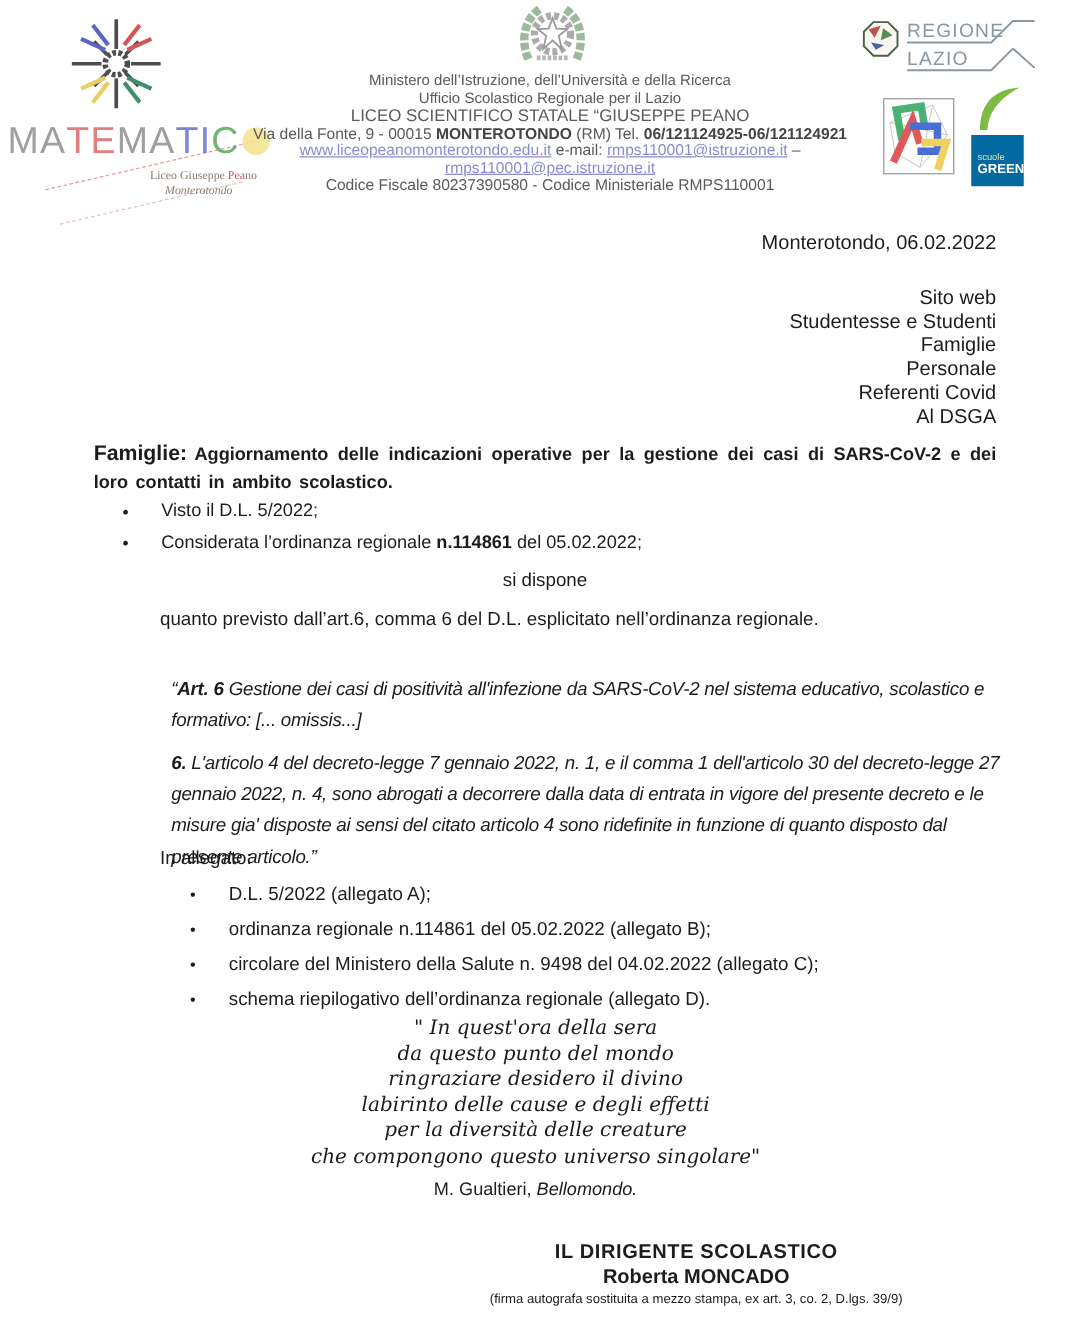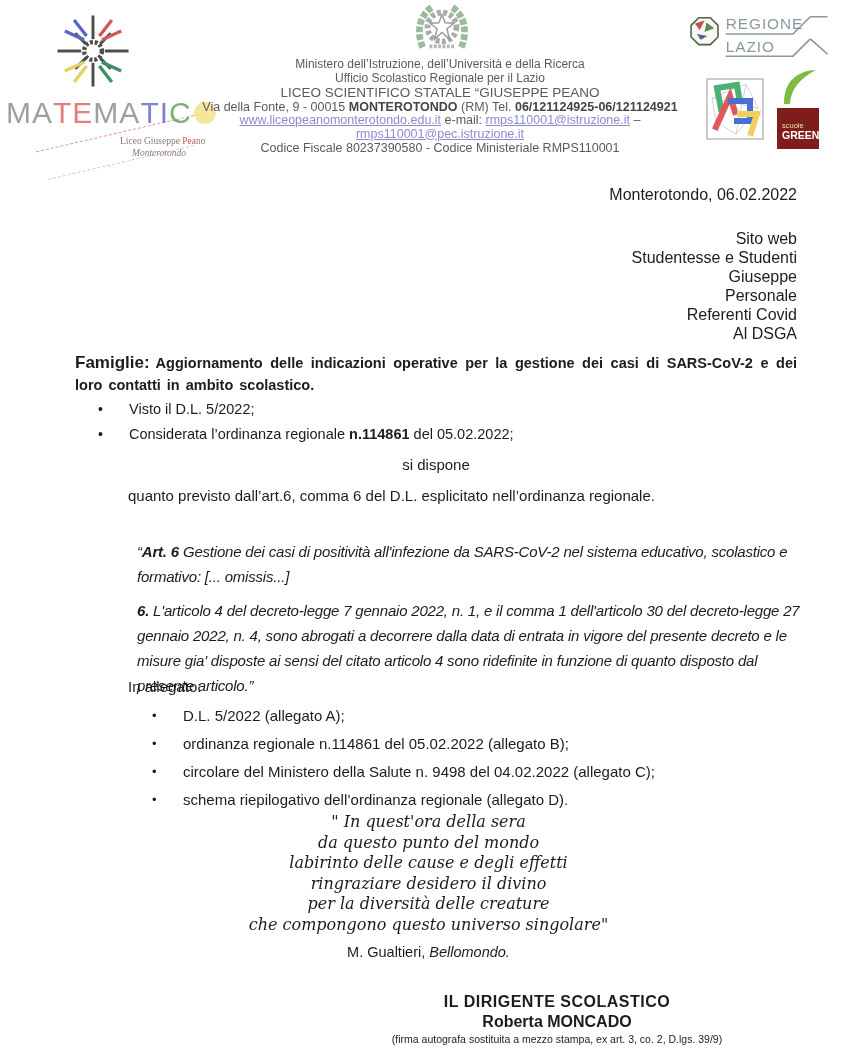--- a/index.html
+++ b/index.html
@@ -33,21 +33,21 @@
   .h-addr{font-size:12.5px;line-height:14px;}
   .h-addr b{color:#444444;}
   .h-links{font-size:12.5px;line-height:13.5px;}
   .h-links a{color:#8b8bd0;text-decoration:underline;cursor:pointer;}
   .h-codes{font-size:12.5px;line-height:15px;}
 
   .logo-regione{position:absolute;left:683px;top:10px;width:145px;height:50px;}
   .logo-art{position:absolute;left:706px;top:78px;width:58px;height:62px;}
   .logo-green{position:absolute;left:777px;top:66px;width:42px;height:83px;}
   .green-top{width:42px;height:42px;background:#fff;}
-  .green-band{width:42px;height:41px;background:#7f1d1d;padding-top:0;}
+  .green-band{width:42px;height:41px;background:#0369a1;padding-top:0;}
   .green-scuole{font-size:7.5px;color:#d9e6a6;padding:14px 0 0 5px;line-height:8px;}
   .green-GREEN{font-size:10.5px;font-weight:bold;color:#ffffff;padding-left:5px;line-height:11px;}
 
   
   .date{position:absolute;top:186px;right:60px;font-size:16px;}
   .recipients{position:absolute;top:229px;right:60px;text-align:right;font-size:16px;line-height:19px;}
   .subject{position:absolute;top:352px;left:75px;width:722px;text-align:justify;
            font-weight:bold;line-height:22px;}
   .subject-label{font-size:17px;}
   .subject-text{font-size:14.5px;word-spacing:2px;}
@@ -172,21 +172,21 @@
         <div class="green-GREEN">GREEN</div>
       </div>
     </div>
   </div>
 
   <div class="date">Monterotondo, 06.02.2022</div>
 
   <div class="recipients">
     <div>Sito web</div>
     <div>Studentesse e Studenti</div>
-    <div>Giuseppe</div>
+    <div>Famiglie</div>
     <div>Personale</div>
     <div>Referenti Covid</div>
     <div>Al DSGA</div>
   </div>
 
   <div class="subject">
     <span class="subject-label">Famiglie:</span>
     <span class="subject-text">Aggiornamento delle indicazioni operative per la gestione dei casi di SARS-CoV-2 e dei loro contatti in  ambito scolastico.</span>
   </div>
 
@@ -207,22 +207,22 @@
   <ul class="alleg">
     <li>D.L. 5/2022 (allegato A);</li>
     <li>ordinanza regionale n.114861 del 05.02.2022 (allegato B);</li>
     <li>circolare del Ministero della Salute n. 9498 del 04.02.2022 (allegato C);</li>
     <li>schema riepilogativo dell’ordinanza regionale (allegato D).</li>
   </ul>
 
   <div class="poem">
     <div>" In quest'ora della sera</div>
     <div>da questo punto del mondo</div>
+    <div>ringraziare desidero il divino</div>
     <div>labirinto delle cause e degli effetti</div>
-    <div>ringraziare desidero il divino</div>
     <div>per la diversità delle creature</div>
     <div>che compongono questo universo singolare"</div>
   </div>
   <div class="poem-attr"><span>M. Gualtieri, </span><i>Bellomondo.</i></div>
 
   <div class="signature">
     <div class="sig-role">IL DIRIGENTE SCOLASTICO</div>
     <div class="sig-name">Roberta MONCADO</div>
     <div class="sig-note">(firma autografa sostituita a mezzo stampa, ex art. 3, co. 2, D.lgs. 39/9)</div>
   </div>

